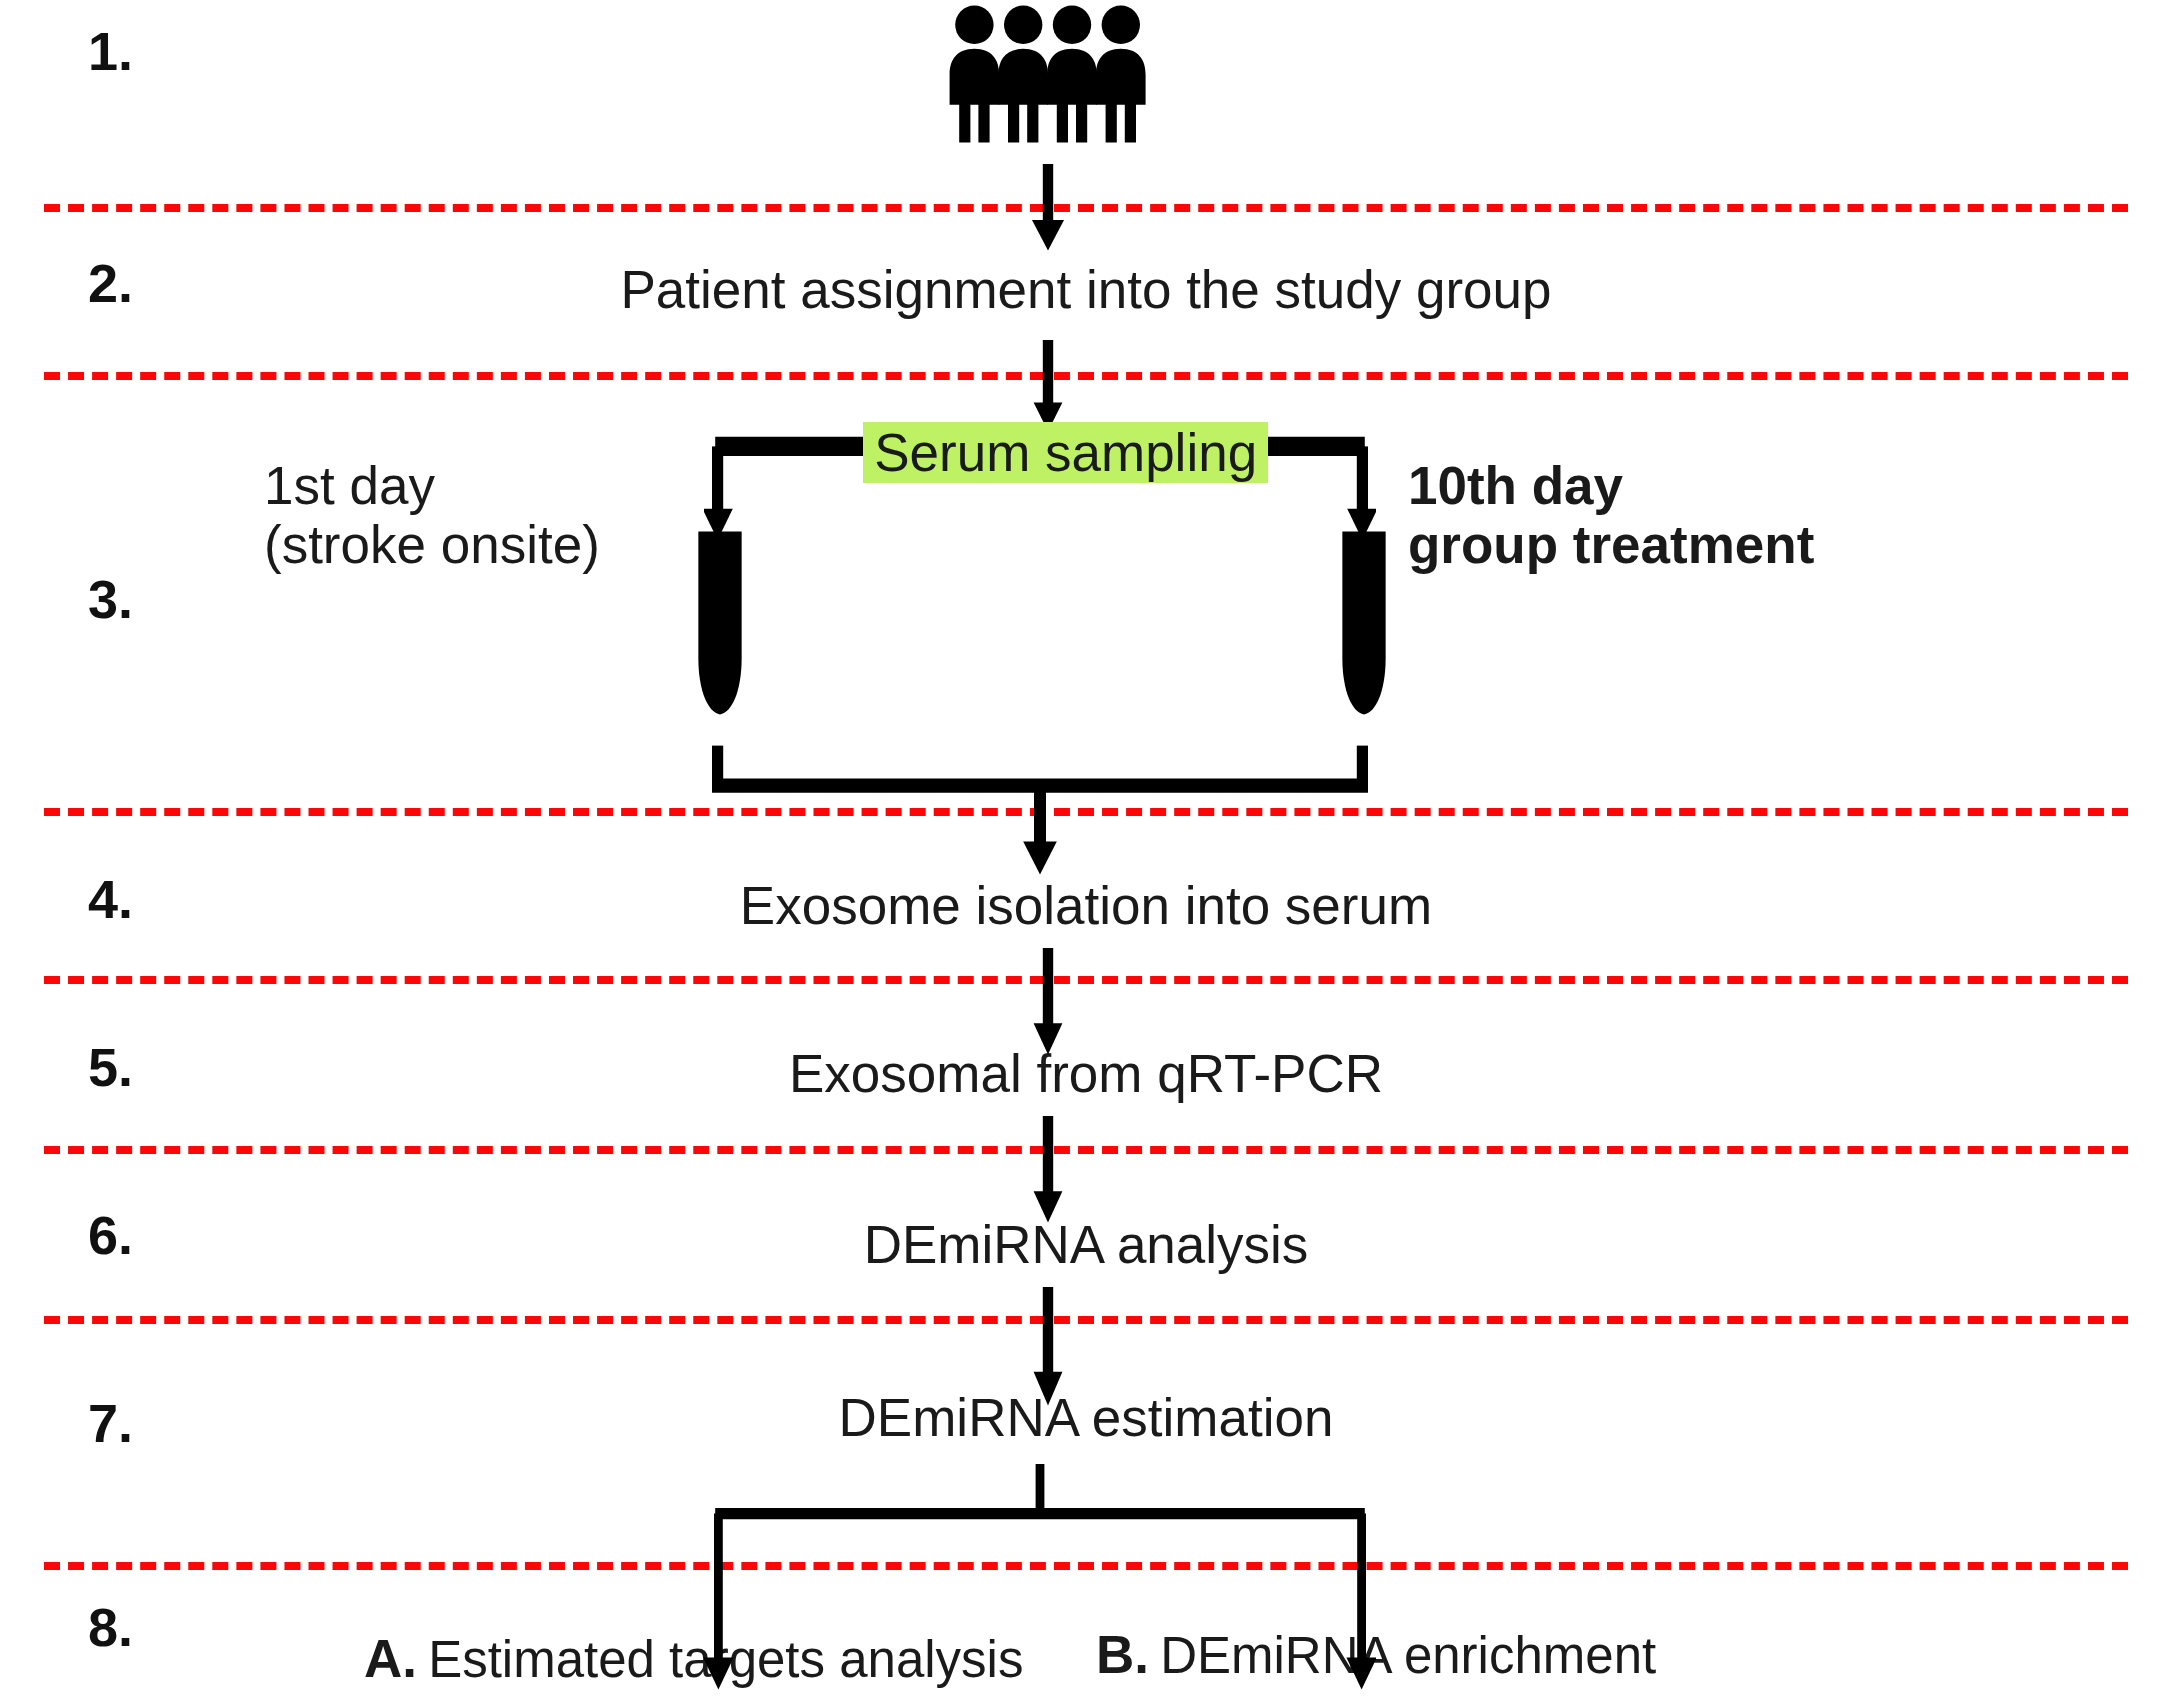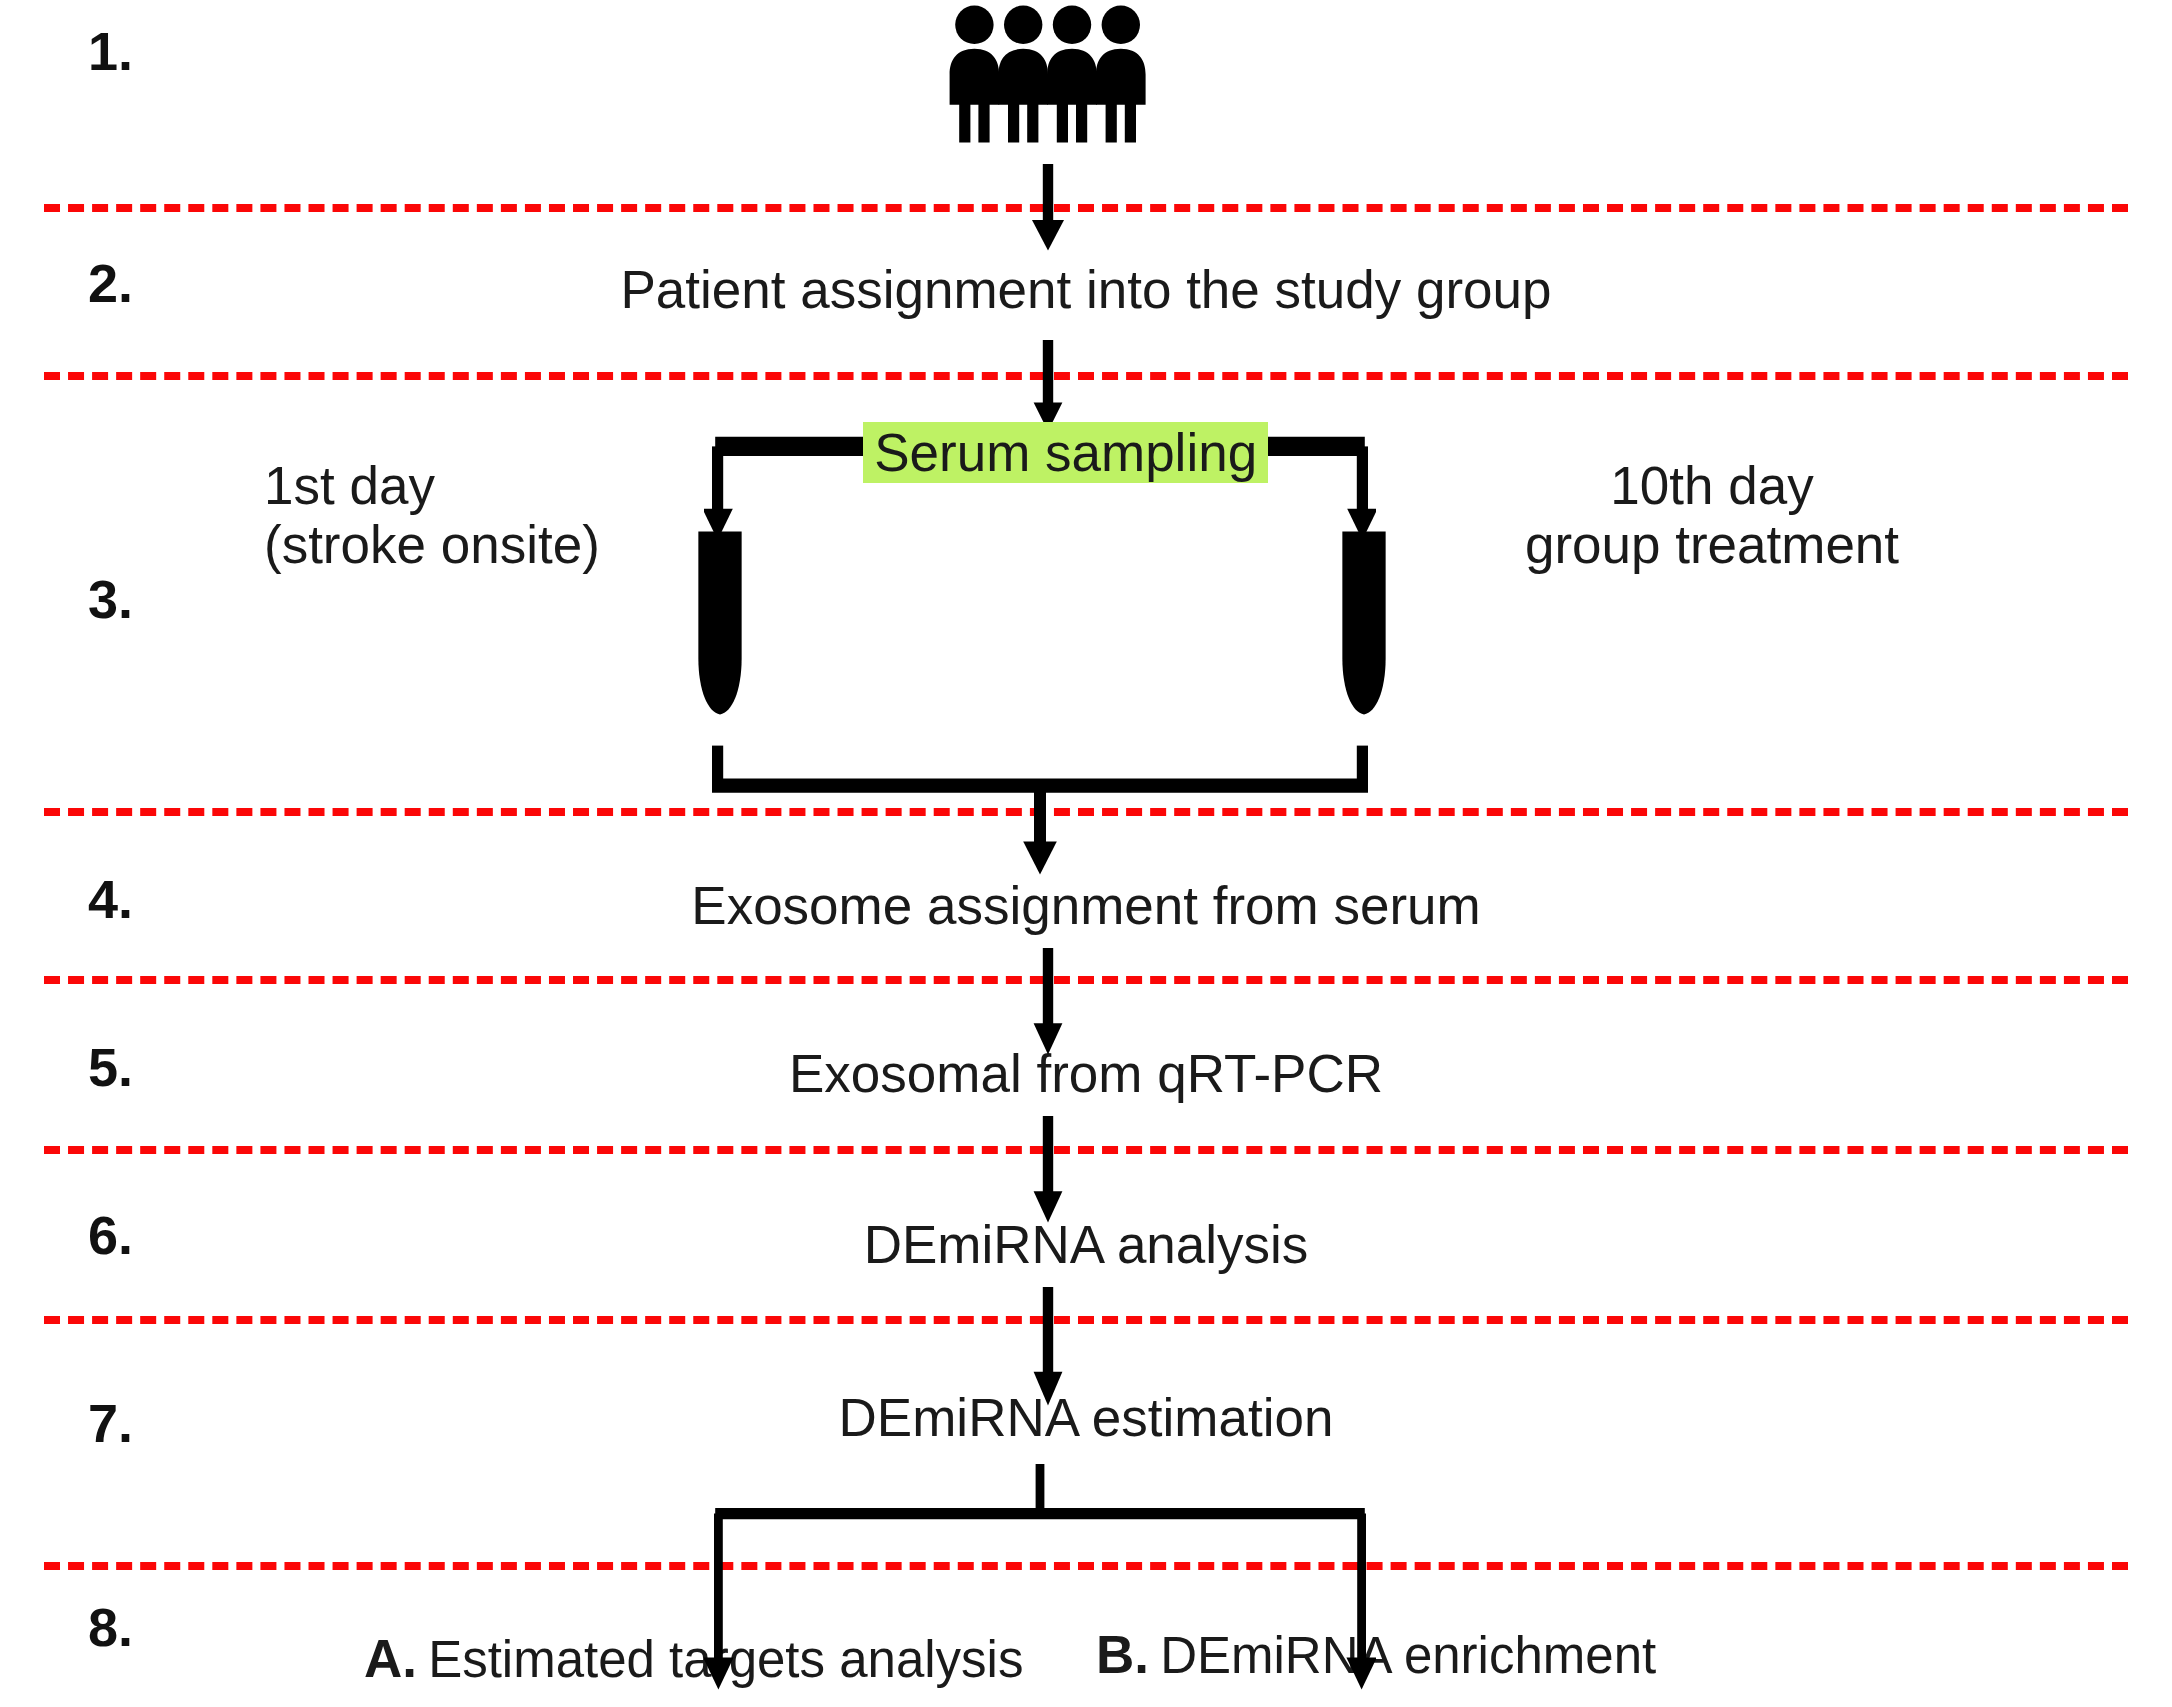--- a/index.html
+++ b/index.html
@@ -73,21 +73,21 @@
 
   .side-label {
     position: absolute;
     font-size: 53px;
     line-height: 1.12;
     color: #1a1a1a;
     z-index: 6;
     white-space: nowrap;
   }
   .side-label.right-al { }
-  .side-label.left-al  { text-align: center; }
+  .side-label.left-al  { text-align: left; font-weight: bold; }
 
   .serum-label {
     position: absolute;
     font-size: 53px;
     color: #1a1a1a;
     background: #bef264;
     padding: 0 11.2px;
     z-index: 8;
     white-space: nowrap;
   }
@@ -202,21 +202,21 @@
       <line x1="17" y1="2" x2="17" y2="52" stroke="#000" stroke-width="14"></line>
       <line x1="823" y1="2" x2="823" y2="52" stroke="#000" stroke-width="14"></line>
       <line x1="10" y1="52" x2="830" y2="52" stroke="#000" stroke-width="18"></line>
       <line x1="420" y1="52" x2="420" y2="133" stroke="#000" stroke-width="15"></line>
       <polygon points="420,163 399,122 441,122" fill="#000000"></polygon>
     </svg>
   </div>
 
   <div class="sep" style="top:808px;"></div>
 
-  <div class="step-text centered" style="top:876px;">Exosome assignment from serum</div>
+  <div class="step-text centered" style="top:876px;">Exosome isolation into serum</div>
 
   <div class="vec" style="top:948px;left:1016px;width:64px;height:108px;">
     <svg width="64" height="108" viewBox="0 0 80 135" xmlns="http://www.w3.org/2000/svg">
       <line x1="40" y1="0" x2="40" y2="104" stroke="#000" stroke-width="13"></line>
       <polygon points="40,133 22,94 58,94" fill="#000000"></polygon>
     </svg>
   </div>
 
   <div class="sep" style="top:976px;"></div>
 

